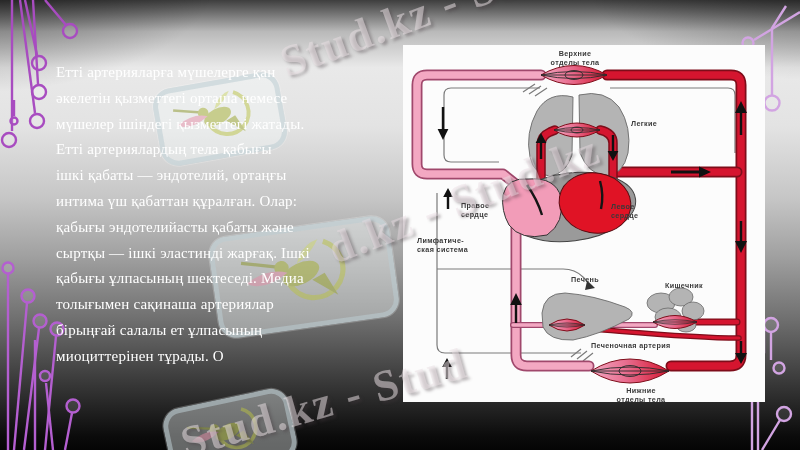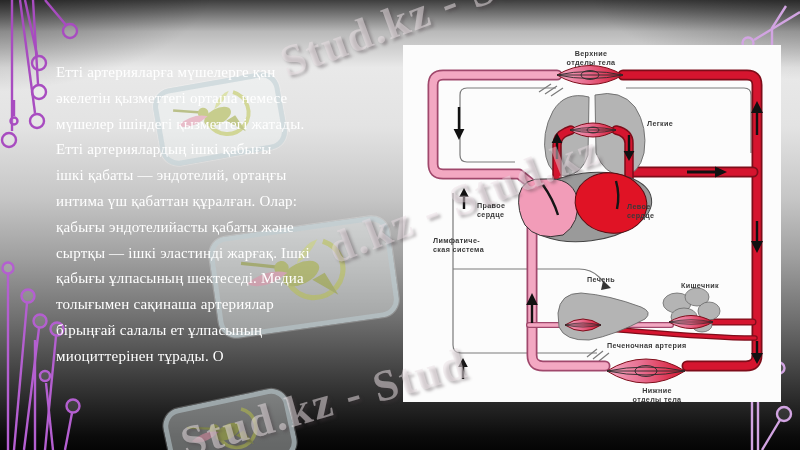--- a/index.html
+++ b/index.html
@@ -31,21 +31,21 @@
     font-size:44px; letter-spacing:2px;
     color:rgba(233,224,229,.52);
     text-shadow:2px 3px 3px rgba(68,58,64,.35);
     transform-origin:left center;
   }
   .wm1{left:282px; top:38px; transform:rotate(-20deg);}
   .wm2{left:330px; top:225px; transform:rotate(-21deg); color:rgba(236,222,229,.45);}
   .wm3{left:182px; top:418px; transform:rotate(-16deg);}
   .diagram-panel{
     position:absolute; left:403px; top:45px; width:362px; height:357px;
-    background:#fcfcfc; z-index:4;padding-left:16px;
+    background:#fcfcfc; z-index:4;
   }
   .diagram-panel svg{display:block;width:100%;height:100%;}
   .dlabel{
     font-family:"Liberation Sans", sans-serif; font-weight:bold;
     font-size:7.2px; letter-spacing:.35px; fill:#3a3a3a;
   }
 </style>
 </head>
 <body>
 
@@ -132,21 +132,21 @@
         <path d="M66,38 L84,52 L76,34 Z" fill="#97a128"></path>
         <path d="M48,30 Q28,42 16,34 Q34,24 48,30 Z" fill="#e58ca6"></path>
       </g>
     </svg>
   </div>
 
   <div class="body-text">
     <div>Етті артерияларға мүшелерге қан</div>
     <div>әкелетін қызметтегі орташа немесе</div>
     <div>мүшелер ішіндегі қызметтегі жатады.</div>
-    <div>Етті артериялардың ішкі қабығы</div>
+    <div>Етті артериялардың тела қабығы</div>
     <div>ішкі қабаты — эндотелий, ортаңғы</div>
     <div>интима үш қабаттан құралған. Олар:</div>
     <div>қабығы эндотелийасты қабаты және</div>
     <div>сыртқы — ішкі эластинді жарғақ. Ішкі</div>
     <div>қабығы ұлпасының шектеседі. Медиа</div>
     <div>толығымен сақинаша артериялар</div>
     <div>бірыңғай салалы ет ұлпасының</div>
     <div>миоциттерінен тұрады. О</div>
   </div>
 

